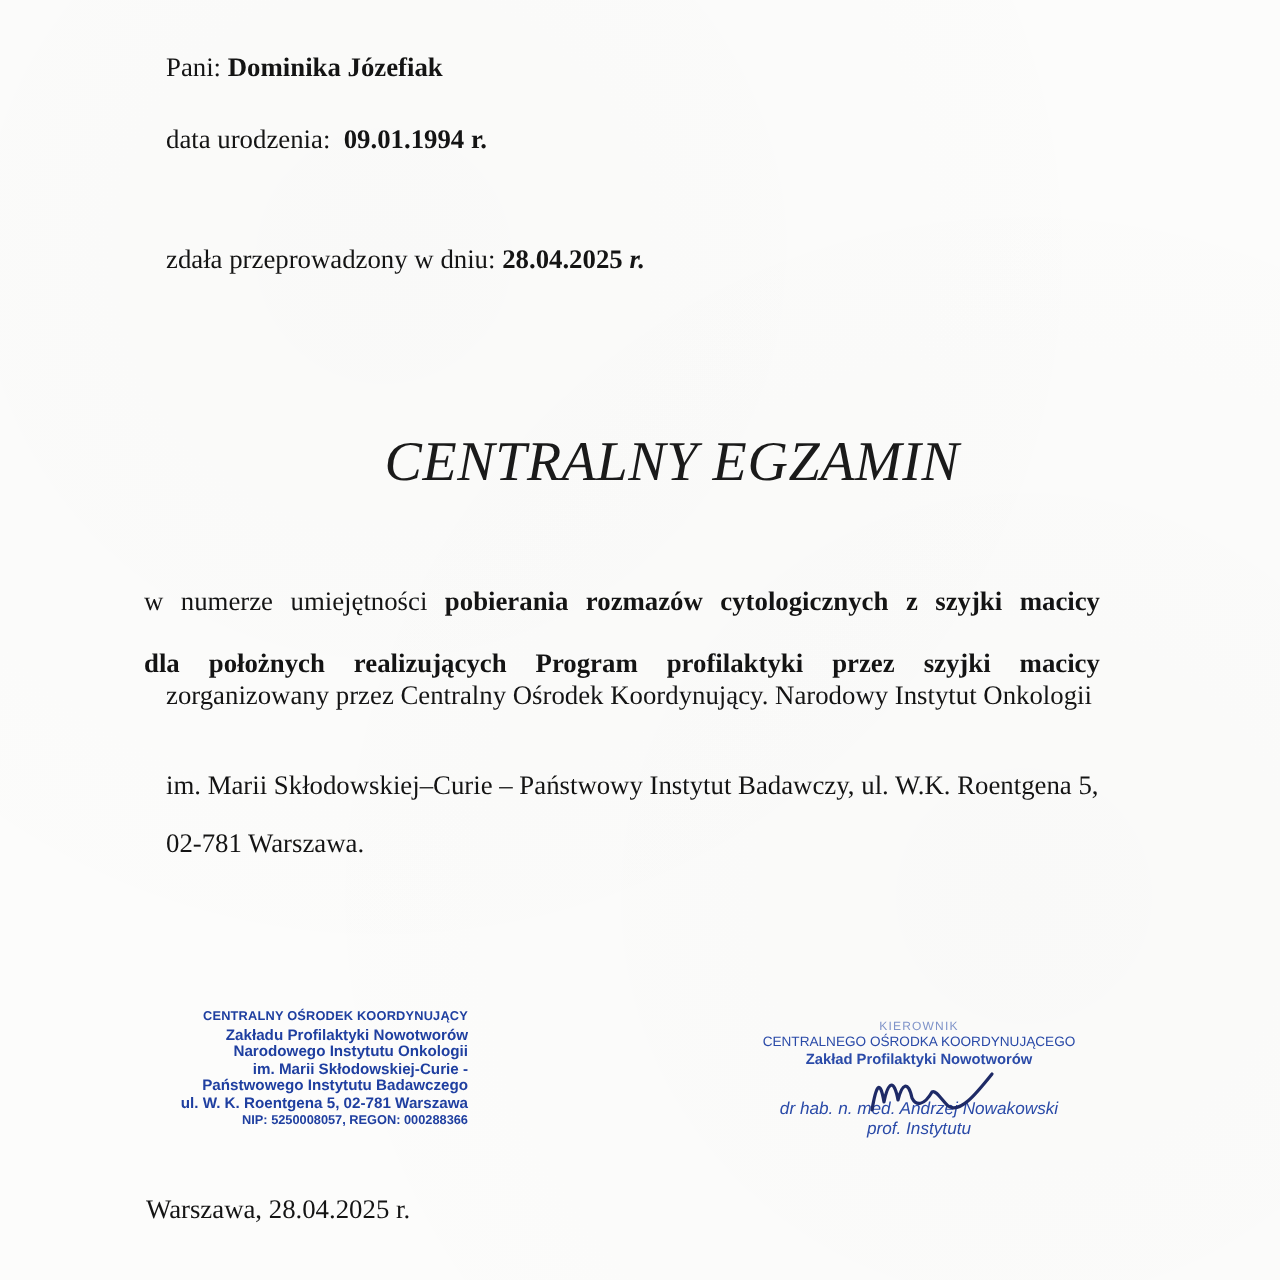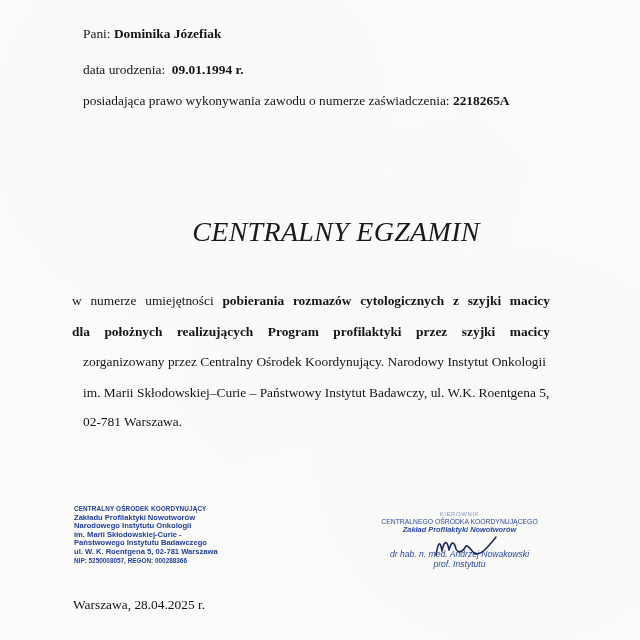--- a/index.html
+++ b/index.html
@@ -55,41 +55,41 @@
       display: flex;
       justify-content: space-between;
     }
     .just span { white-space: pre; }
     .bold { font-weight: bold; }
     .stamp-left {
       position: absolute;
       left: 74px;
       top: 505px;
       width: 160px;
-      text-align: left;
+      text-align: right;
       font-family: "Liberation Sans", sans-serif;
       color: #1f3fa0;
       font-size: 7.6px;
       line-height: 8.6px;
       font-weight: bold;
     }
     .stamp-left .s-head { font-size: 6.4px; letter-spacing: 0.1px; }
     .stamp-left .s-foot { font-size: 6.4px; }
     .stamp-right {
       position: absolute;
       left: 372px;
       top: 511px;
       width: 175px;
       text-align: center;
       font-family: "Liberation Sans", sans-serif;
       color: #2a4aa8;
     }
     .stamp-right .r-kier { font-size: 6px; color: #7f93c9; letter-spacing: 0.6px; line-height: 7px;}
     .stamp-right .r-org { font-size: 6.8px; line-height: 8px; }
-    .stamp-right .r-dept { font-size: 7.4px; line-height: 8.5px; font-weight: bold; font-style: italic; }
+    .stamp-right .r-dept { font-size: 7.4px; line-height: 8.5px; font-weight: bold; }
     .stamp-right .r-name { font-size: 8.6px; font-style: italic; line-height: 10px; margin-top: 14px; }
     .stamp-right .r-title { font-size: 8.6px; font-style: italic; line-height: 10px; }
     .signature {
       position: absolute;
       left: 432px;
       top: 533px;
       width: 70px;
       height: 28px;
     }
     .footer {
@@ -105,24 +105,24 @@
 <div class="page">
 
   <div class="line" style="top:26px;">
     <span>Pani: </span><b>Dominika Józefiak</b>
   </div>
 
   <div class="line" style="top:62px;">
     <span style="white-space:pre;">data urodzenia:  </span><b>09.01.1994 r.</b>
   </div>
 
-  <div class="line" style="top:93px;">
-    <span style="white-space:pre;">posiadająca prawo wykonywania zawodu o numerze zaświadczenia: </span><b>2218265A</b>
+
+  <div class="line" style="top:122px;">
+    <span style="white-space:pre;">zdała przeprowadzony w dniu: </span><b>28.04.2025</b><b><i style="white-space:pre;"> r.</i></b>
   </div>
-
 
   <div class="title">CENTRALNY EGZAMIN</div>
 
   <div class="just" style="top:293px;" id="body-line-1">
       <span>w</span>
       <span>numerze</span>
       <span>umiejętności</span>
       <span style="font-weight: bold;">pobierania</span>
       <span style="font-weight: bold;">rozmazów</span>
       <span style="font-weight: bold;">cytologicznych</span>
@@ -134,21 +134,21 @@
       <span>dla</span>
       <span>położnych</span>
       <span>realizujących</span>
       <span>Program</span>
       <span>profilaktyki</span>
       <span>przez</span>
       <span>szyjki</span>
       <span>macicy</span>
     </div>
 
-  <div class="line" style="top:354px;">zorganizowany przez Centralny Ośrodek Koordynujący. Narodowy Instytut Onkologii</div>
+  <div class="line" style="top:340px;">zorganizowany przez Centralny Ośrodek Koordynujący. Narodowy Instytut Onkologii</div>
   <div class="line" style="top:385px;">im. Marii Skłodowskiej–Curie – Państwowy Instytut Badawczy, ul. W.K. Roentgena 5,</div>
   <div class="line" style="top:414px;">02-781 Warszawa.</div>
 
   <div class="stamp-left">
     <div class="s-head">CENTRALNY OŚRODEK KOORDYNUJĄCY</div>
     <div>Zakładu Profilaktyki Nowotworów</div>
     <div>Narodowego Instytutu Onkologii</div>
     <div>im. Marii Skłodowskiej-Curie -</div>
     <div>Państwowego Instytutu Badawczego</div>
     <div>ul. W. K. Roentgena 5, 02-781 Warszawa</div>

